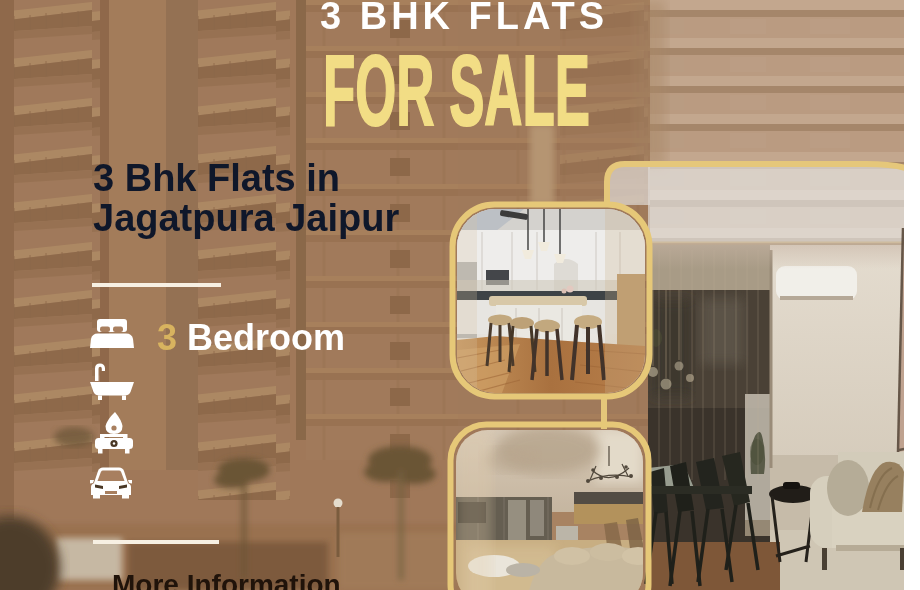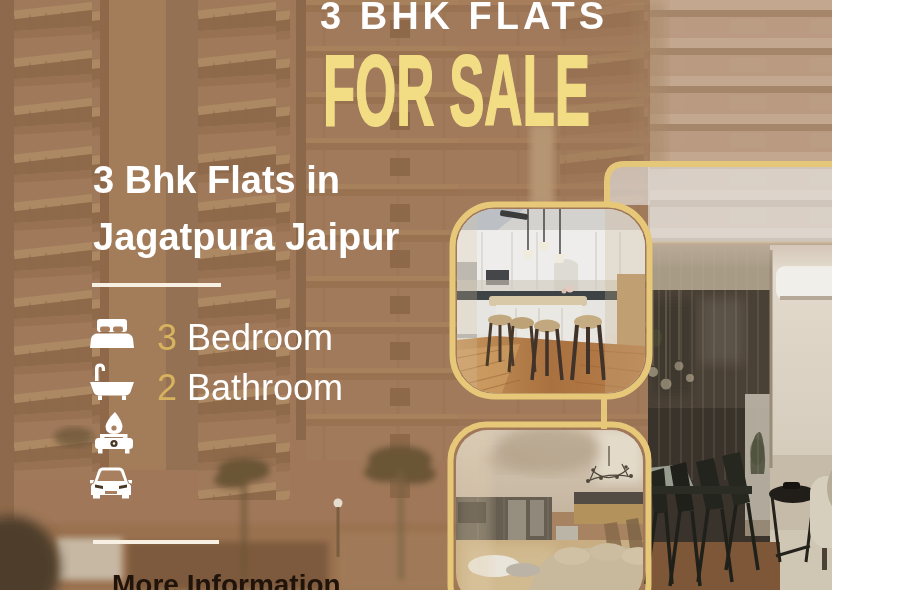--- a/index.html
+++ b/index.html
@@ -1,16 +1,16 @@
 <!DOCTYPE html>
 <html><head>
 <meta charset="utf-8">
 <style>
   html,body{margin:0;padding:0;}
-  #page{position:relative;width:832px;height:590px;overflow:hidden;background:#a1775a;font-family:"Liberation Sans", sans-serif;}
+  #page{position:relative;width:904px;height:590px;overflow:hidden;background:#a1775a;font-family:"Liberation Sans", sans-serif;}
   .abs{position:absolute;}
 </style>
 </head>
 <body>
 <div id="page">
 
   <svg class="abs" style="left:0;top:0" width="920" height="590" viewBox="0 0 920 590">
     <defs>
       <pattern id="balc" width="92" height="48" patternUnits="userSpaceOnUse">
         <rect width="92" height="48" fill="#a67d5d"></rect>
@@ -414,27 +414,26 @@
 
     <rect x="450.5" y="424.5" width="198" height="196" rx="36" fill="none" stroke="#e6c878" stroke-width="6"></rect>
   </svg>
 
   <div class="abs" style="left:320px;top:-5px;color:#fff;font-weight:bold;font-size:38px;letter-spacing:4px;">3 BHK FLATS</div>
 
   <svg class="abs" style="left:299px;top:36px" width="330" height="100" viewBox="0 0 330 100">
     <text x="24" y="89" textLength="267" lengthAdjust="spacingAndGlyphs" font-family="Liberation Sans" font-weight="bold" font-size="100" fill="#f2dd85" stroke="#f2dd85" stroke-width="2">FOR SALE</text>
   </svg>
 
-  <div class="abs" style="left:93px;top:152px;color:#ffffff;font-weight:bold;font-size:38px;line-height:57px;">3 Bhk Flats in<br>Jagatpura Jaipur</div>
+  <div class="abs" style="left:93px;top:158px;color:#0f172a;font-weight:bold;font-size:38px;line-height:40px;">3 Bhk Flats in<br>Jagatpura Jaipur</div>
 
   <div class="abs" style="left:92px;top:283px;width:129px;height:4px;background:#f7f0e3;"></div>
 
-  <div class="abs" style="left:157px;top:313px;width:300px;font-weight:normal;font-size:36px;color:#fff;line-height:50px;">
+  <div class="abs" style="left:157px;top:313px;width:300px;font-weight:bold;font-size:36px;color:#fff;line-height:50px;">
     <div><span style="color:#d8b35f">3</span> Bedroom</div>
-    <div><span style="color:#d8b35f">2</span> Bathroom</div>
   </div>
 
   <svg class="abs" style="left:90px;top:318px" width="44" height="30" viewBox="0 0 44 30" fill="#fff">
     <rect x="7" y="1" width="30" height="13" rx="3"></rect>
     <rect x="10" y="8.5" width="10" height="5.5" rx="2.2" fill="#a87f5f"></rect>
     <rect x="23" y="8.5" width="10" height="5.5" rx="2.2" fill="#a87f5f"></rect>
     <path d="M0 30 L1 21 Q2 15.5 8 15.5 L36 15.5 Q42 15.5 43 21 L44 30 Z"></path>
   </svg>
 
   <svg class="abs" style="left:90px;top:362px" width="44" height="38" viewBox="0 0 44 38" fill="#fff">

